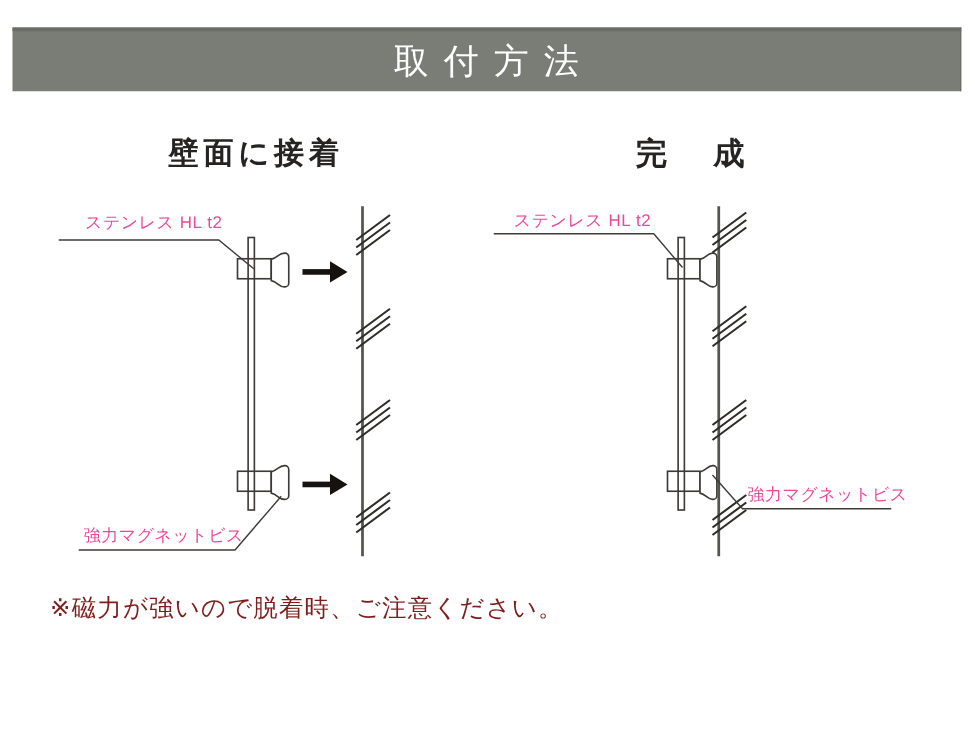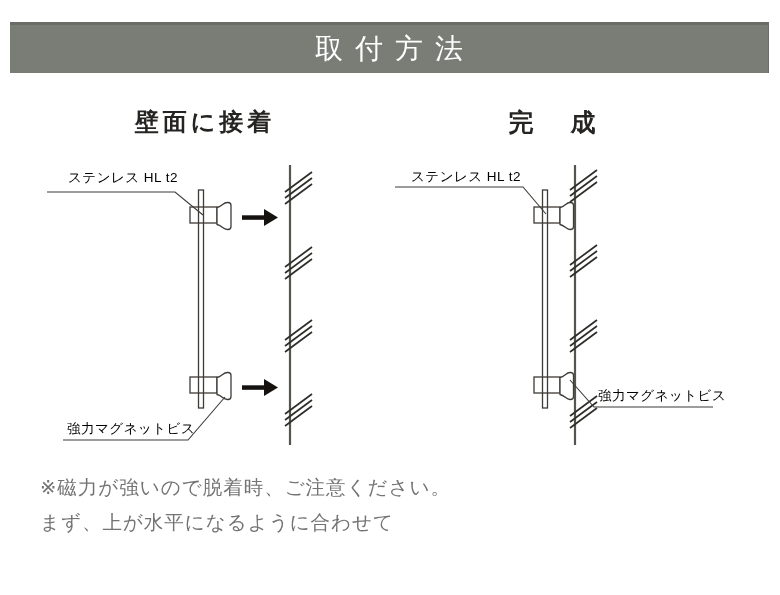--- a/index.html
+++ b/index.html
@@ -14,29 +14,29 @@
   }
   .header-bar .title{
     color:#ffffff;font-size:28px;font-weight:500;letter-spacing:12px;text-indent:12px;
   }
   .diagram-title{
     position:absolute;top:106px;font-weight:bold;color:#262422;text-align:center;
   }
   .diagram-title.left{left:125px;width:160px;font-size:24px;letter-spacing:4px;}
   .diagram-title.right{left:485px;width:140px;font-size:25px;letter-spacing:6px;}
   .part-label{
-    position:absolute;font-size:13.5px;color:#000000;letter-spacing:0.5px;white-space:nowrap;
+    position:absolute;font-size:13.5px;color:#ec4899;letter-spacing:0.5px;white-space:nowrap;
   }
   .lbl-l-top{left:68px;top:169px;}
   .lbl-l-bottom{left:67px;top:420px;}
   .lbl-r-top{left:411px;top:168px;}
   .lbl-r-bottom{left:598px;top:387px;}
   .notes{
     position:absolute;left:40px;top:470px;width:720px;
-    color:#737373;font-size:19.5px;line-height:35px;letter-spacing:1px;white-space:nowrap;
+    color:#7f1d1d;font-size:19.5px;line-height:35px;letter-spacing:1px;white-space:nowrap;
   }
   svg.art{position:absolute;left:0;top:0;}
 </style>
 </head>
 <body>
 
 <div class="page">
 
   <div class="header-bar">
     <span class="title">取付方法</span>
@@ -129,16 +129,15 @@
     </g>
   </svg>
 
   <div class="part-label lbl-l-top">ステンレス HL t2</div>
   <div class="part-label lbl-l-bottom">強力マグネットビス</div>
   <div class="part-label lbl-r-top">ステンレス HL t2</div>
   <div class="part-label lbl-r-bottom">強力マグネットビス</div>
 
   <div class="notes">
     <div>※磁力が強いので脱着時、ご注意ください。</div>
-    <div>まず、上が水平になるように合わせて</div>
   </div>
 
 </div>
 
 </body></html>

